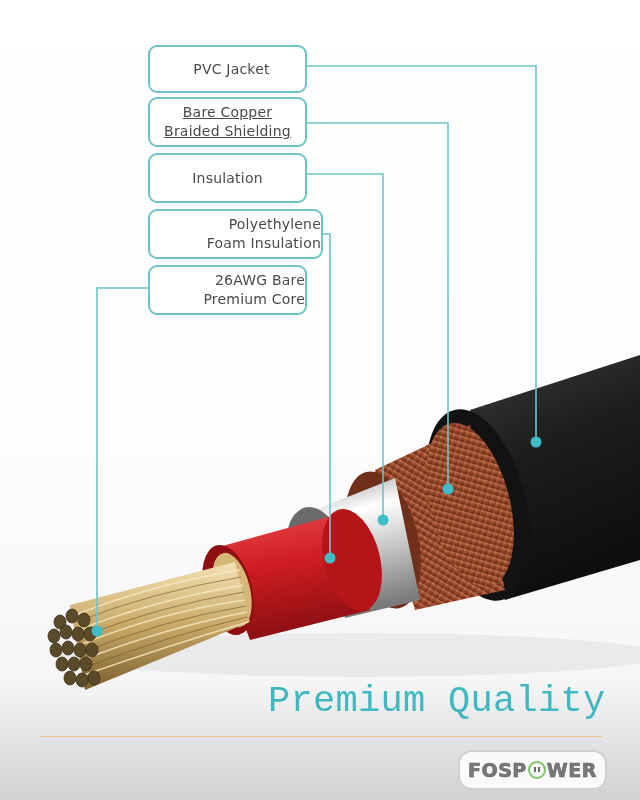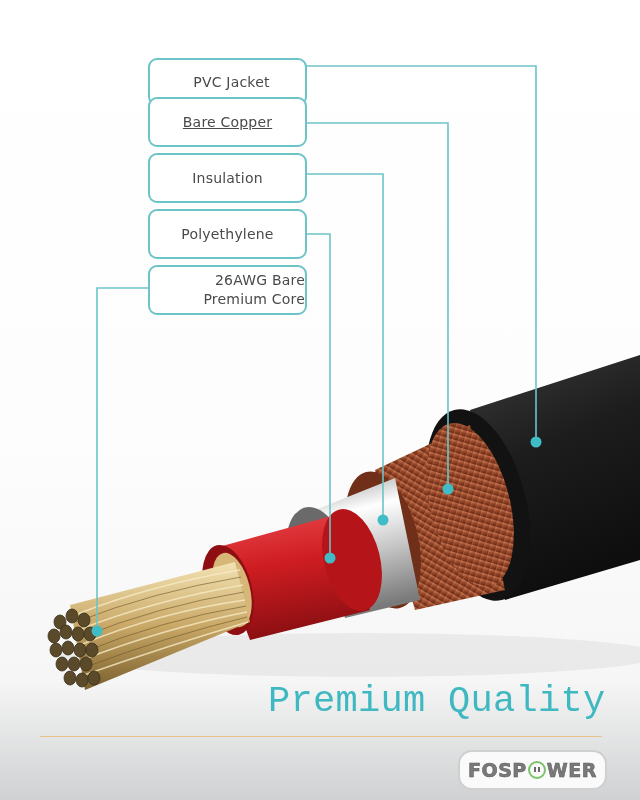--- a/index.html
+++ b/index.html
@@ -147,31 +147,33 @@
     </g>
     <g fill="#3fbcc6">
       <circle cx="536" cy="442" r="5.5"></circle>
       <circle cx="448" cy="489" r="5.5"></circle>
       <circle cx="383" cy="520" r="5.5"></circle>
       <circle cx="330" cy="558" r="5.5"></circle>
       <circle cx="97" cy="631" r="5.5"></circle>
     </g>
   </svg>
 
-  <div class="label-box" style="left:148px; top:58px; width:159px; height:48px;padding-left:8px;">
+  <div class="label-box" style="left:148px; top:45px; width:159px; height:48px;padding-left:8px;">
     <span>PVC Jacket</span>
   </div>
   <div class="label-box" style="left:148px; top:97px; width:159px; height:50px; flex-direction:column;text-decoration:underline;">
     <span>Bare Copper</span>
+    <span>Braided Shielding</span>
   </div>
   <div class="label-box" style="left:148px; top:153px; width:159px; height:50px; flex-direction:column;">
     <span>Insulation</span>
   </div>
-  <div class="label-box" style="left:148px; top:209px; width:159px; height:50px; flex-direction:column;">
+  <div class="label-box" style="left:148px; top:209px; width:175px; height:50px; flex-direction:column;align-items:flex-end;">
     <span>Polyethylene</span>
+    <span>Foam Insulation</span>
   </div>
   <div class="label-box" style="left:148px; top:265px; width:159px; height:50px; flex-direction:column;align-items:flex-end;">
     <span>26AWG Bare</span>
     <span>Premium Core</span>
   </div>
 
   <div class="tagline">Premium Quality</div>
   <div class="rule"></div>
 
   <div class="logo">

